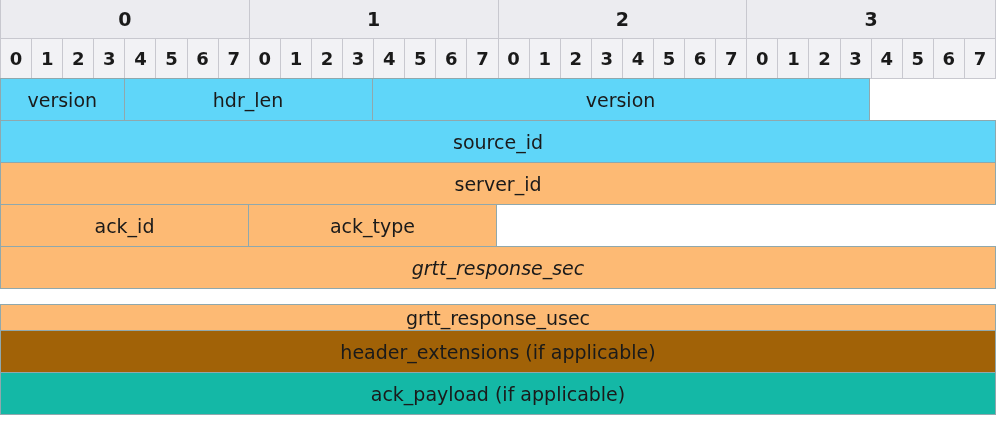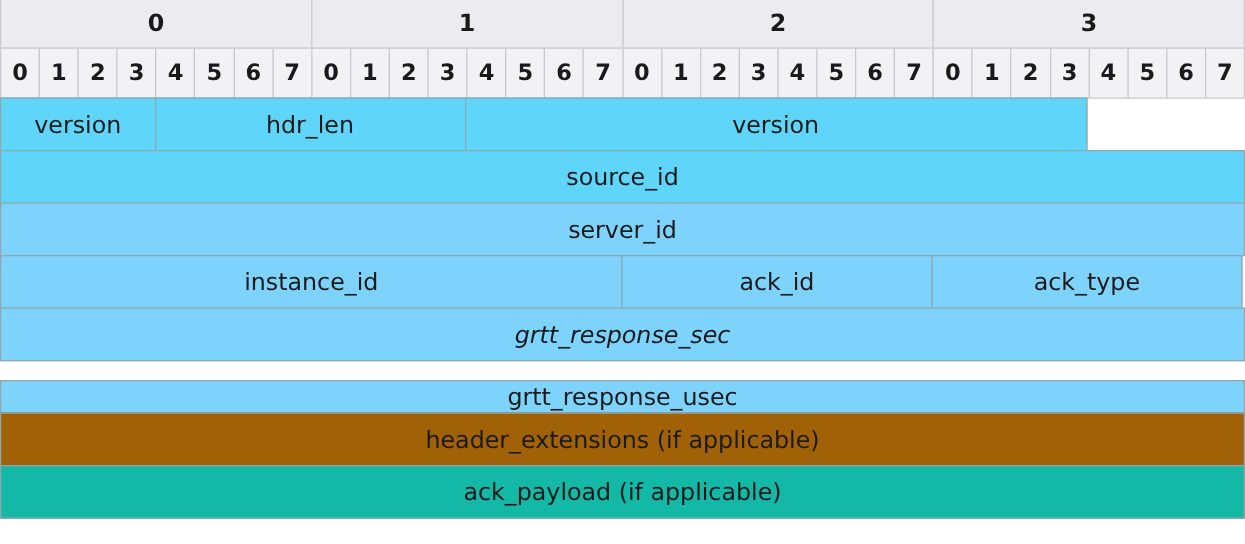--- a/index.html
+++ b/index.html
@@ -87,21 +87,21 @@
     justify-content: center;
     font-size: 19px;
     color: #1a1a1a;
     white-space: nowrap;
     overflow: hidden;
   }
   .field-cell:first-child { margin-left: 0; }
 
   
   .c-dark   { background: #5fd6f9; }
-  .c-light  { background: #7dd3fc; }
+  .c-light  { background: #fdba74; }
   .c-pink   { background: #a16207; }
   .c-white  { background: #14b8a6; }
 </style>
 </head>
 <body>
 
 <div class="packet-diagram">
 
   <div class="row byte-ruler">
       <div class="byte-cell">0</div>
@@ -147,21 +147,20 @@
 
   <div id="field-rows-container" style="display:contents"><div class="row field-row">
         <div class="field-cell c-dark" style="flex: 0 0 12.5%;">version</div>
         <div class="field-cell c-dark" style="flex: 0 0 25%; text-align: right;">hdr_len</div>
         <div class="field-cell c-dark" style="flex: 0 0 50%;">version</div>
       </div><div class="row field-row">
         <div class="field-cell c-dark" style="flex: 0 0 100%;">source_id</div>
       </div><div class="row field-row">
         <div class="field-cell c-light" style="flex: 0 0 100%;">server_id</div>
       </div><div class="row field-row">
-        <div class="field-cell c-light" style="flex: 0 0 50%;">instance_id</div>
         <div class="field-cell c-light" style="flex: 0 0 25%;">ack_id</div>
         <div class="field-cell c-light" style="flex: 0 0 25%;">ack_type</div>
       </div><div class="row field-row">
         <div class="field-cell c-light" style="flex: 0 0 100%; font-style: italic;">grtt_response_sec</div>
       </div><div class="row field-row">
         <div class="field-cell c-light" style="flex: 0 0 100%; margin-top: 15px;">grtt_response_usec</div>
       </div><div class="row field-row">
         <div class="field-cell c-pink" style="flex: 0 0 100%;">header_extensions (if applicable)</div>
       </div><div class="row field-row">
         <div class="field-cell c-white" style="flex: 0 0 100%;">ack_payload (if applicable)</div>

